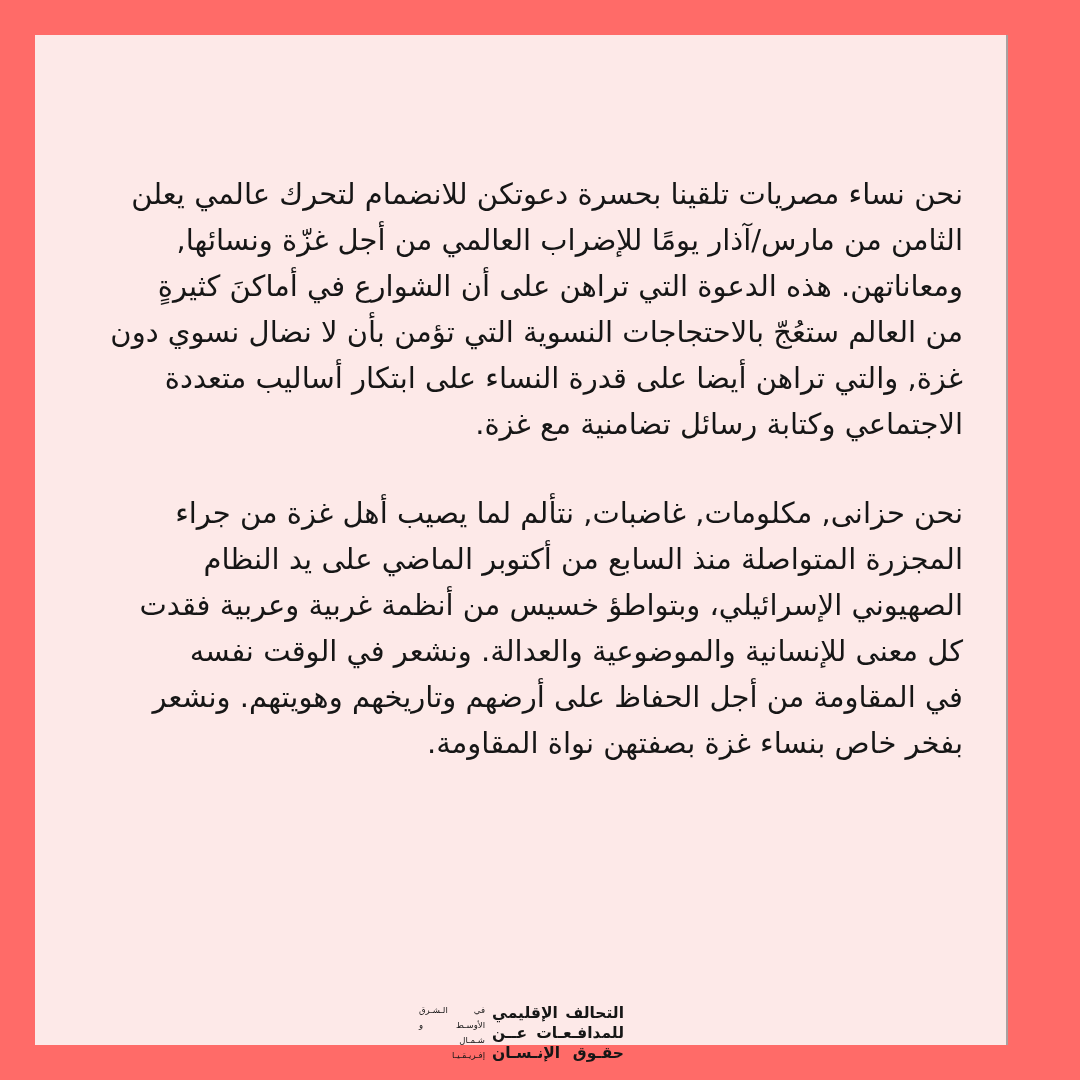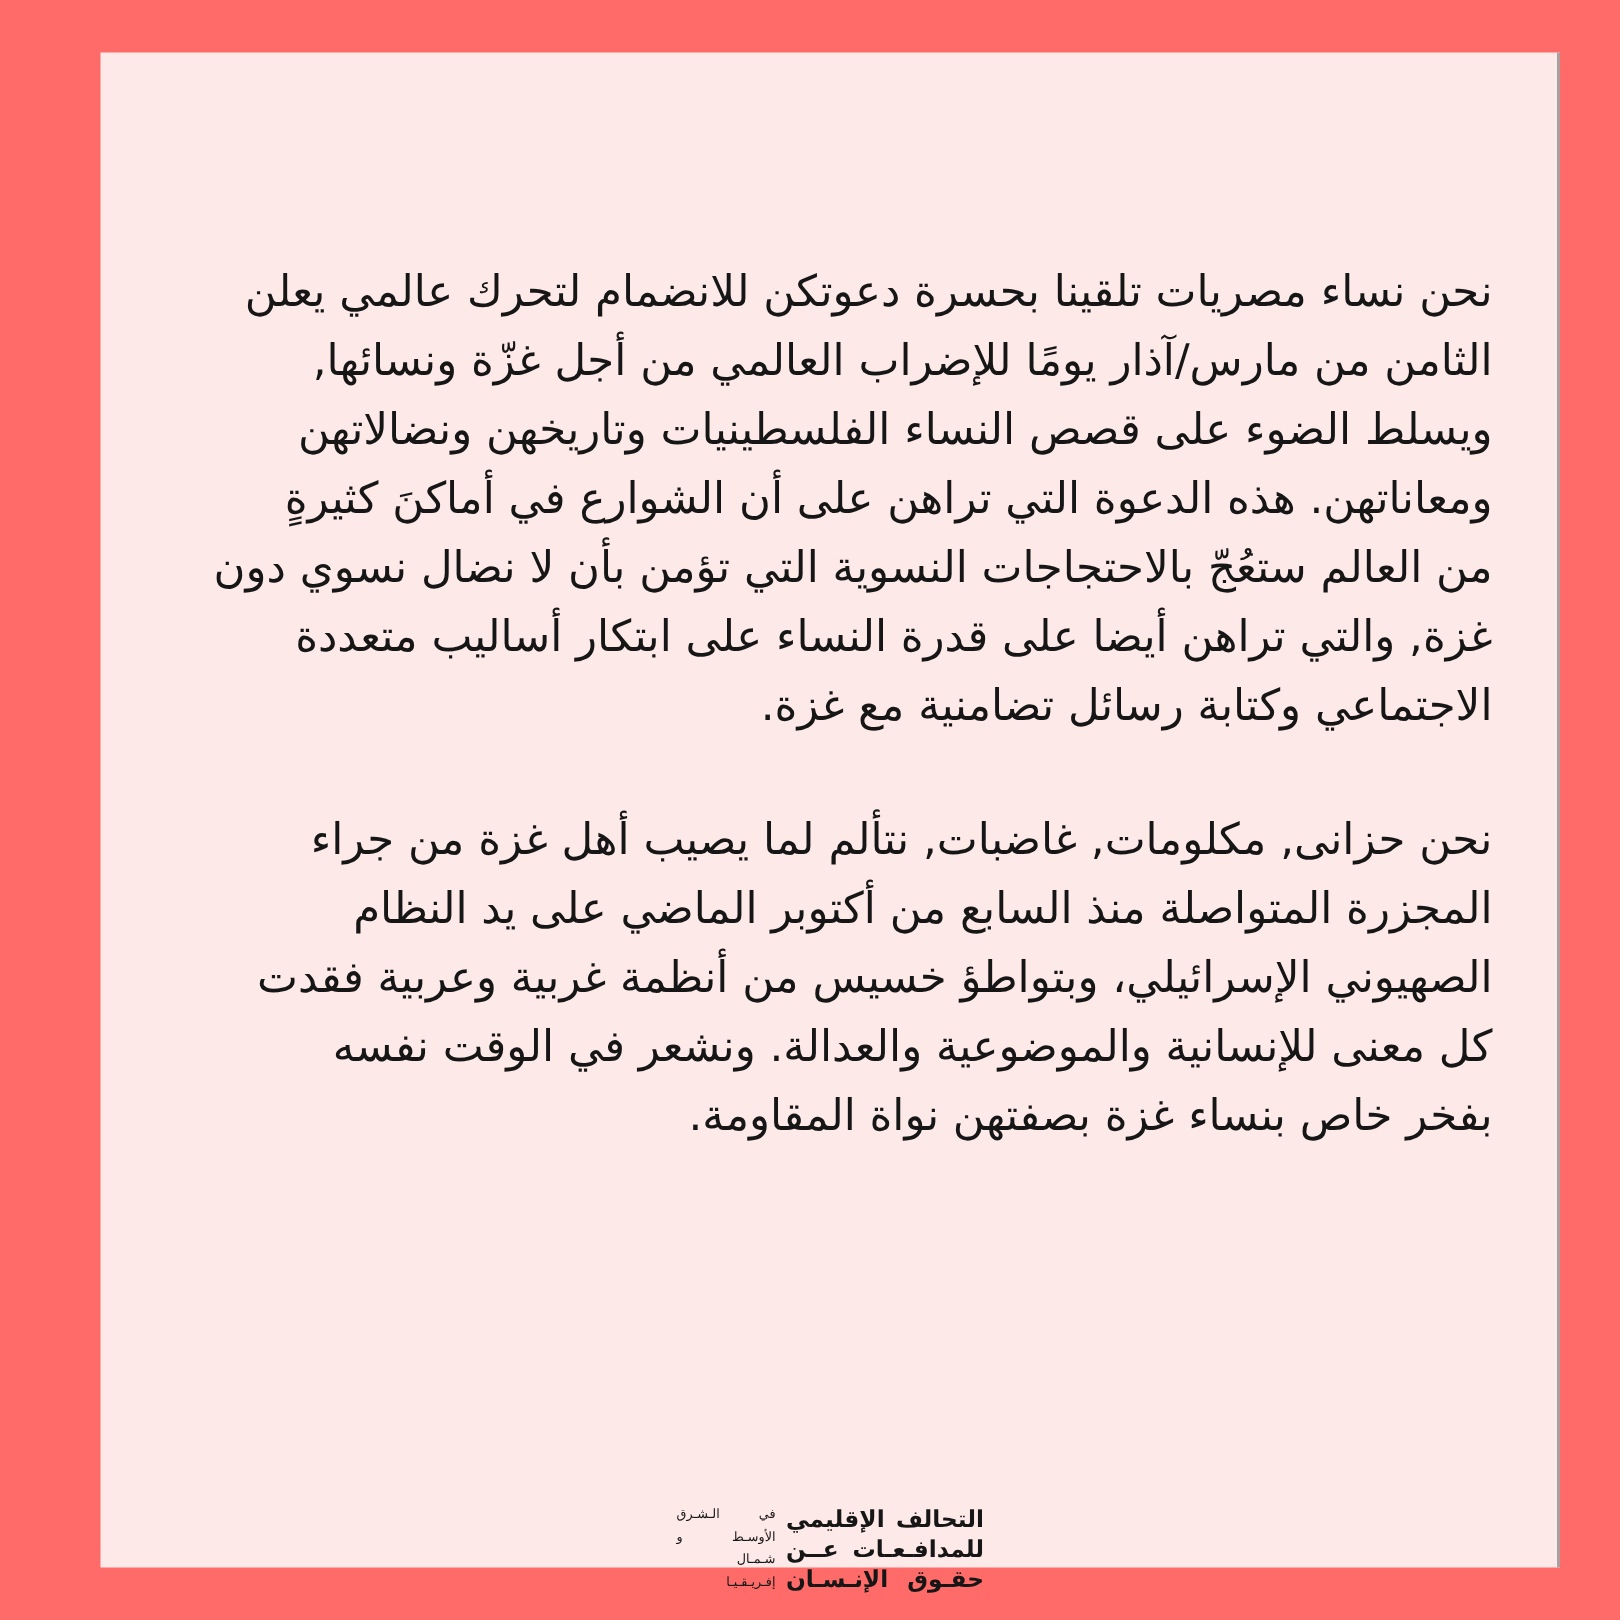--- a/index.html
+++ b/index.html
@@ -14,21 +14,20 @@
     overflow: hidden;
     font-family: "DejaVu Sans", sans-serif;
   }
   .inner {
     position: absolute;
     top: 35px;
     left: 35px;
     width: 973px;
     height: 1010px;
     background: var(--background, #fde9e8);
-    margin-left: 32px;
   }
   .edge-line {
     position: absolute;
     top: 0;
     right: 0;
     width: 2px;
     height: 100%;
     background: var(--edge-line, #a8a1a1);
   }
   .text-block {
@@ -87,31 +86,31 @@
 <body>
 
 <div class="poster">
   <div class="inner">
     <div class="edge-line"></div>
 
     <div class="text-block">
       <div class="para">
         <div class="line">نحن نساء مصريات تلقينا بحسرة دعوتكن للانضمام لتحرك عالمي يعلن</div>
         <div class="line">الثامن من مارس/آذار يومًا للإضراب العالمي من أجل غزّة ونسائها,</div>
-        <div class="line">ويسلط الضوء على قصص النساء الفلسطينيات وتاريخهن ونضالاتهن</div>
         <div class="line">ومعاناتهن. هذه الدعوة التي تراهن على أن الشوارع في أماكنَ كثيرةٍ</div>
         <div class="line">من العالم ستعُجّ بالاحتجاجات النسوية التي تؤمن بأن لا نضال نسوي دون</div>
         <div class="line">غزة, والتي تراهن أيضا على قدرة النساء على ابتكار أساليب متعددة</div>
         <div class="line">الاجتماعي وكتابة رسائل تضامنية مع غزة.</div>
       </div>
       <div class="para">
         <div class="line">نحن حزانى, مكلومات, غاضبات, نتألم لما يصيب أهل غزة من جراء</div>
         <div class="line">المجزرة المتواصلة منذ السابع من أكتوبر الماضي على يد النظام</div>
         <div class="line">الصهيوني الإسرائيلي، وبتواطؤ خسيس من أنظمة غربية وعربية فقدت</div>
         <div class="line">كل معنى للإنسانية والموضوعية والعدالة. ونشعر في الوقت نفسه</div>
+        <div class="line">في المقاومة من أجل الحفاظ على أرضهم وتاريخهم وهويتهم. ونشعر</div>
         <div class="line">بفخر خاص بنساء غزة بصفتهن نواة المقاومة.</div>
       </div>
     </div>
 
     <div class="logo">
       <div class="logo-main">
         <div class="logo-line">التحالف الإقليمي</div>
         <div class="logo-line">للمدافـعـات عــن</div>
         <div class="logo-line">حقـوق الإنـسـان</div>
       </div>

